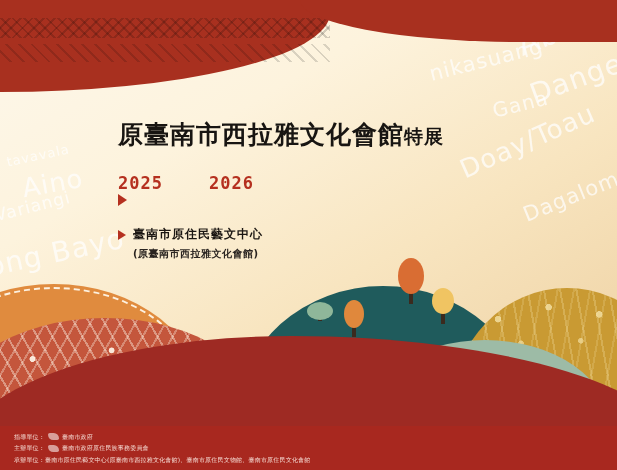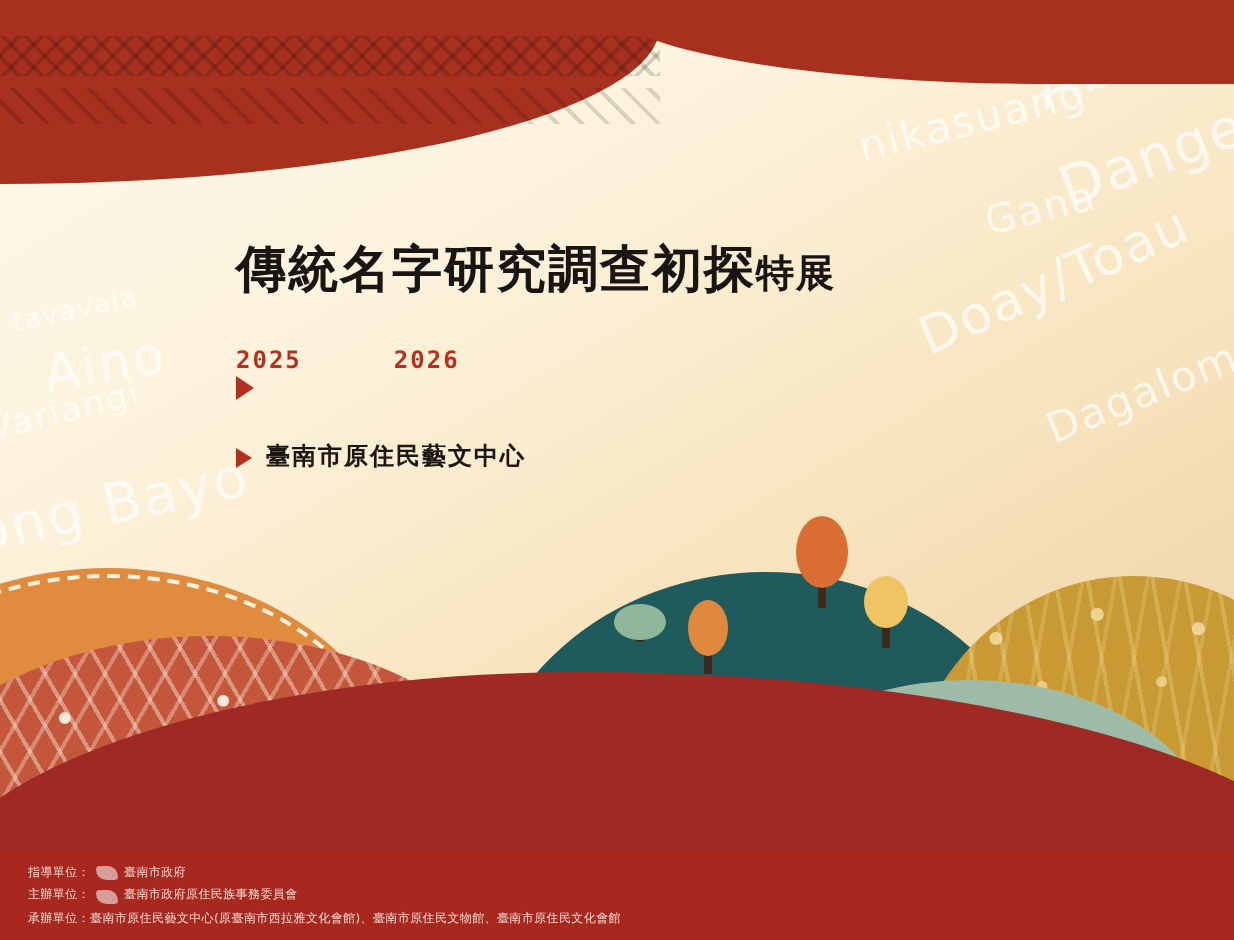--- a/index.html
+++ b/index.html
@@ -152,21 +152,21 @@
     font-family:"DejaVu Sans", sans-serif;
     font-weight:bold; font-size:25px;
     color:#181512; letter-spacing:1px;
     margin-top:8px; white-space:nowrap;
   }
   .maintitle .small { font-size:19px; }
 
   .dates { margin-top:22px; }
   .yearrow {
     font-family:"DejaVu Sans Mono", monospace;
-    font-weight:bold; font-size:12px;
+    font-weight:bold; font-size:17px;
     color:#b5301f; letter-spacing:1px;
   }
   .yr2 { margin-left:46px; }
   .dayrow {
     font-family:"DejaVu Sans Mono", monospace;
     font-weight:bold; font-size:24px;
     color:#1b1612; letter-spacing:1px;
     margin-top:1px;
     display:flex; align-items:center; gap:9px;
   }
@@ -266,36 +266,37 @@
         <div class="canopy" style="width: 20px; height: 28px; background: rgb(224, 136, 60); position: relative;"></div>
       </div>
       <div class="tree" style="left: 307px; top: 302px; width: 26px; height: 27px;">
         <div class="trunk" style="top: 9.9px; height: 9px;"></div>
         <div class="canopy" style="width: 26px; height: 18px; background: rgb(143, 183, 154); position: relative;"></div>
       </div>
     </div>
 
   <div class="content">
     <div class="maintitle">
-      <span>傳統名字研究調查初探</span><span class="small">特展</span>
+      <span>原臺南市西拉雅文化會館</span><span class="small">特展</span>
     </div>
 
     <div class="dates">
       <div class="yearrow">
         <span>2025</span><span class="yr2">2026</span>
       </div>
       <div class="dayrow">
         <span class="tri"></span>
       </div>
     </div>
 
     <div class="venue">
       <span class="tri-sm" style="margin-top:4px"></span>
       <div>
         <div class="venue-main">臺南市原住民藝文中心</div>
+        <div class="venue-sub" style="margin-left:0">(原臺南市西拉雅文化會館)</div>
       </div>
     </div>
   </div>
 
   <div class="footer">
     <div class="frow">
       <span>指導單位：</span>
       <span class="flogo"></span>
       <span>臺南市政府</span>
     </div>

